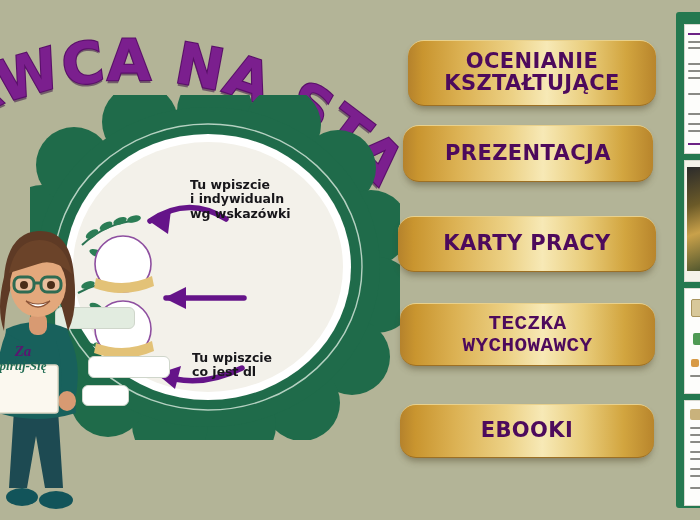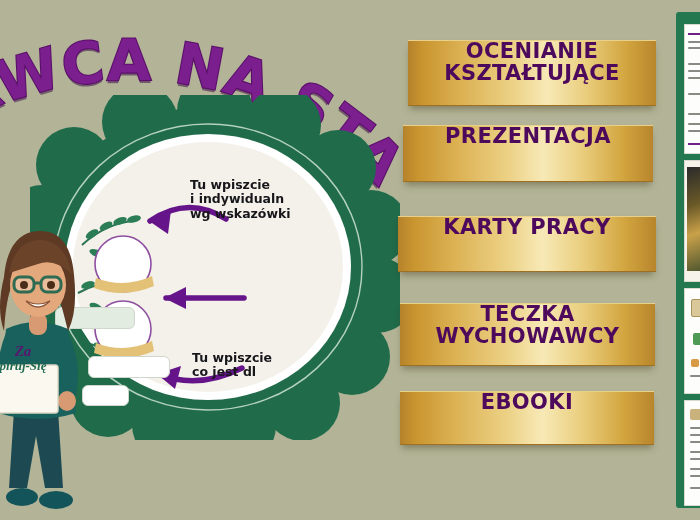--- a/index.html
+++ b/index.html
@@ -43,36 +43,37 @@
   .sign-text{
     position:absolute;left:-14px;top:344px;width:74px;text-align:center;
     font-family:"Liberation Serif", serif;pointer-events:none;
   }
   .sign-l1{font-size:15px;color:#5b1570;font-style:italic;font-weight:bold;line-height:1;}
   .sign-l2{font-size:13px;color:#1f6b52;font-style:italic;font-weight:bold;line-height:1.1;}
 
   
   .btn{
     position:absolute;
-    display:flex;justify-content:center;text-align:center;
+    display:flex;align-items:center;justify-content:center;text-align:center;
     color:#4d0a5c;
     font-family:"DejaVu Sans", sans-serif;
     font-weight:bold;letter-spacing:.4px;line-height:1.04;
     background:linear-gradient(to right,
        #b5822c 0%, #c9952f 6%, #dcb254 22%, #ecd185 42%,
        #f7e9b6 56%, #e9cd7c 72%, #d2a53f 88%, #b8852c 100%);
     box-shadow:0 5px 7px -2px rgba(70,60,30,.45);
     border-top:1px solid #e9d18c;
     border-bottom:1px solid #9d7024;
+    border-radius:16px;
   }
   .btn-1{left:408px;top:40px;width:248px;height:64px;font-size:21px;}
   .btn-2{left:403px;top:125px;width:250px;height:55px;font-size:21px;}
   .btn-3{left:398px;top:216px;width:258px;height:54px;font-size:21px;}
-  .btn-4{left:400px;top:303px;width:255px;height:61px;font-size:21px;}
-  .btn-5{left:400px;top:391px;width:254px;height:52px;font-size:21px;}
+  .btn-4{left:400px;top:303px;width:255px;height:61px;font-size:21px;font-family:Liberation Mono, monospace;}
+  .btn-5{left:400px;top:404px;width:254px;height:52px;font-size:21px;}
 
   
   .right-panel{
     position:absolute;left:676px;top:12px;width:40px;height:496px;
     background:#24784f;
     border-radius:3px;
     overflow:hidden;
   }
   .rp-card{
     position:absolute;left:8px;width:40px;background:#fdfdfb;

